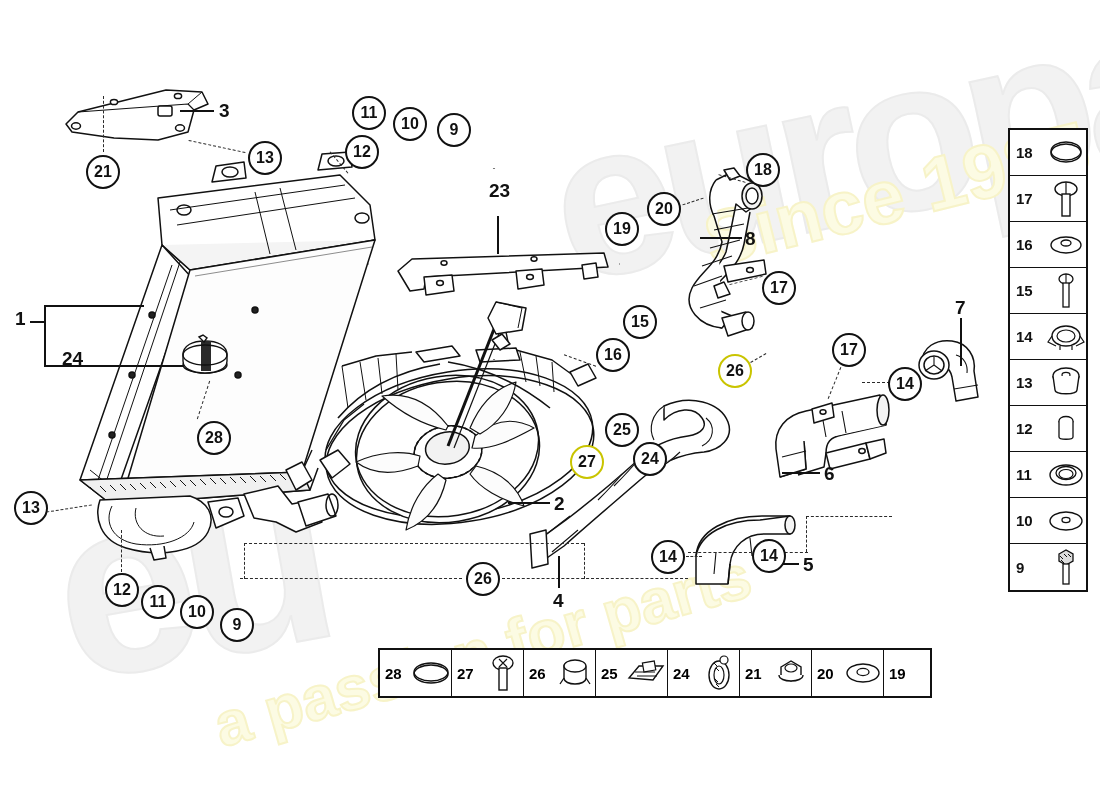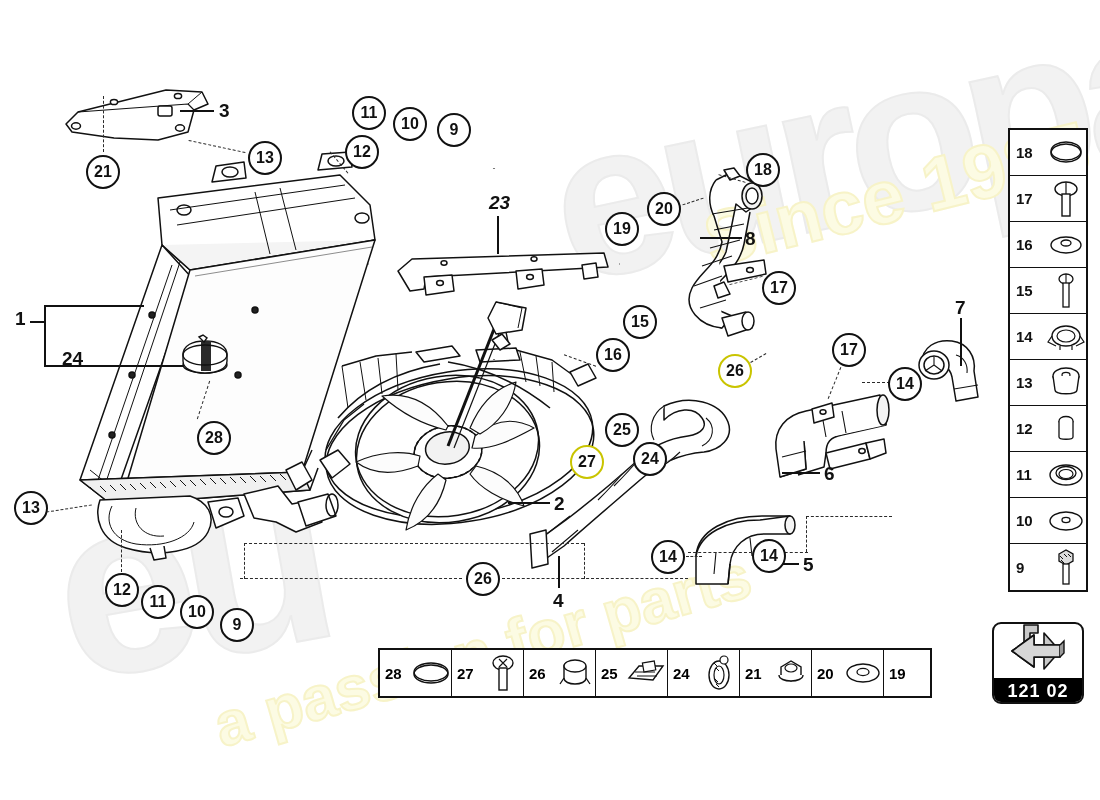--- a/index.html
+++ b/index.html
@@ -397,21 +397,21 @@
   <div class="cal" style="left:14px;top:491px;">13</div>
   <div class="cal" style="left:752px;top:539px;">14</div>
   <div class="cal" style="left:651px;top:540px;">14</div>
   <div class="cal" style="left:466px;top:562px;">26</div>
   <div class="cal" style="left:105px;top:573px;">12</div>
   <div class="cal" style="left:141px;top:585px;">11</div>
   <div class="cal" style="left:180px;top:595px;">10</div>
   <div class="cal" style="left:220px;top:608px;">9</div>
 
   <div class="lbl" style="left:219px;top:100px;">3</div>
-  <div class="lbl" style="left:489px;top:192px;font-style:italic;">23</div>
+  <div class="lbl" style="left:489px;top:180px;">23</div>
   <div class="lbl" style="left:745px;top:228px;">8</div>
   <div class="lbl" style="left:15px;top:308px;">1</div>
   <div class="lbl" style="left:62px;top:348px;">24</div>
   <div class="lbl" style="left:955px;top:297px;">7</div>
   <div class="lbl" style="left:824px;top:463px;">6</div>
   <div class="lbl" style="left:554px;top:493px;">2</div>
   <div class="lbl" style="left:803px;top:554px;">5</div>
   <div class="lbl" style="left:553px;top:590px;">4</div>
 
   <div id="sidebar">
@@ -603,25 +603,14 @@
       </span>
     </div>
 
     <div class="cell">
       <span class="num">19</span>
       <span class="gl"></span>
     </div>
 
   </div>
 
-  <div id="badge">
-    <div class="arrow">
-      <svg width="72" height="44" viewBox="0 0 72 44">
-        <path d="M40 4 L66 4 L66 18 L58 18 L58 10 L46 10 L46 24 L58 24 L40 40 L22 24 L34 24 L34 4 Z" fill="#c9c9c9" stroke="#111" stroke-width="1.6" stroke-linejoin="round" transform="rotate(-90 40 22)"></path>
-        <path d="M8 16 L34 16 L34 6 L56 22 L34 38 L34 28 L8 28 Z" fill="#bdbdbd" stroke="#111" stroke-width="1.6" stroke-linejoin="round" transform="scale(-1,1) translate(-66,0)"></path>
-        <path d="M58 16 L32 16 L32 6 L10 22 L32 38 L32 28 L58 28 Z" fill="#d6d6d6" stroke="#111" stroke-width="1.6" stroke-linejoin="round"></path>
-        <path d="M58 16 L62 12 L62 24 L58 28" fill="#9a9a9a" stroke="#111" stroke-width="1.4"></path>
-      </svg>
-    </div>
-    <div class="code">121 02</div>
-  </div>
 
 </div>
 
 </body></html>

